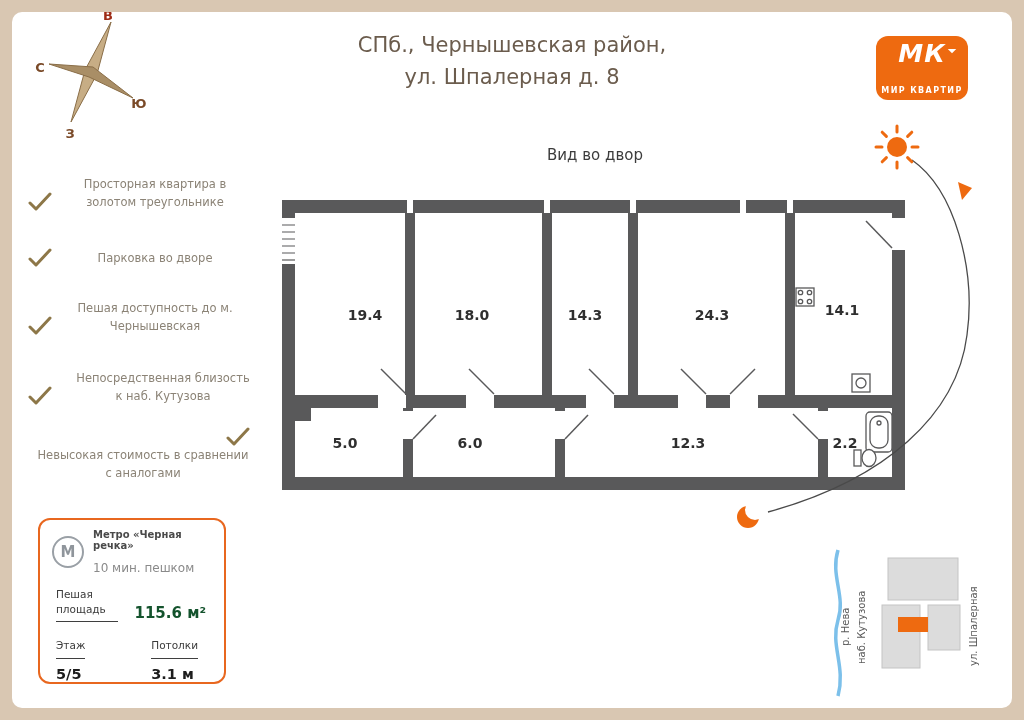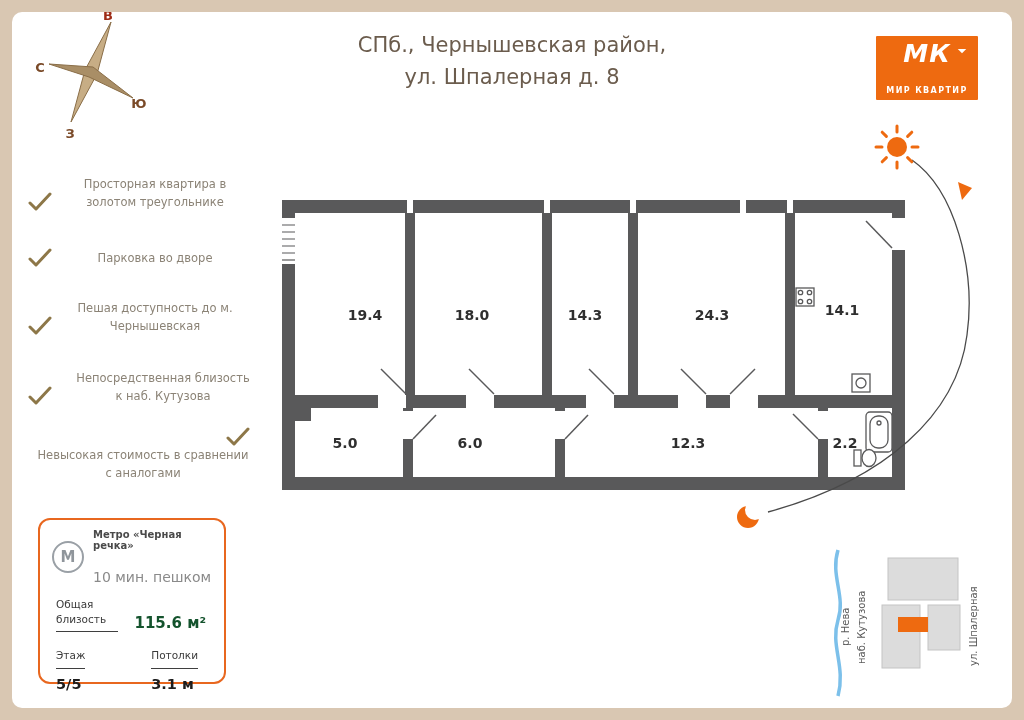--- a/index.html
+++ b/index.html
@@ -6,39 +6,39 @@
   body{width:1024px;height:720px;position:relative;background:#d9c7b2;overflow:hidden;
        font-family:"DejaVu Sans","Liberation Sans",sans-serif;}
   .canvas{position:absolute;inset:12px;background:#ffffff;border-radius:10px;overflow:hidden;}
   .layer{position:absolute;left:-12px;top:-12px;width:1024px;height:720px;}
 
   .title{position:absolute;top:30px;left:0;width:100%;text-align:center;
          font-size:21px;line-height:1.5;color:#6b5c4d;}
   .view-label{position:absolute;left:270px;top:146px;width:650px;text-align:center;
               font-size:15px;font-weight:500;color:#3c3c3c;}
 
-  .logo{position:absolute;left:876px;top:36px;width:102px;height:64px;background:#ee6a10;
-        border-radius:1px;display:flex;flex-direction:column;align-items:center;justify-content:center;color:#fff;}
+  .logo{position:absolute;left:876px;top:36px;width:92px;height:64px;background:#ee6a10;
+        border-radius:12px;display:flex;flex-direction:column;align-items:center;justify-content:center;color:#fff;}
   .logo-mark{font-size:25px;font-weight:800;font-style:italic;letter-spacing:1px;line-height:1;}
   .logo-name{font-size:8px;letter-spacing:1.4px;margin-top:20px;font-weight:600;}
   .logo-arrow{position:absolute;top:10px;right:13px;width:0;height:0;
               border-left:6px solid transparent;border-bottom:6px solid #fff;transform:rotate(45deg);}
 
   .features{position:absolute;left:28px;top:0;width:222px;}
   .feature{position:absolute;left:0;width:222px;display:flex;align-items:flex-end;}
   .feature .txt{flex:1;text-align:center;font-size:11.5px;line-height:1.55;color:#8b8376;padding-left:8px;}
   .f1{top:176px;} .f2{top:248px;} .f3{top:300px;} .f4{top:370px;gap:16px;} .f5{top:427px;flex-direction:column;}
 
   .card{position:absolute;left:38px;top:518px;width:188px;height:166px;border:2px solid #e8671f;
         border-radius:12px;background:#fff;box-sizing:border-box;padding:9px 12px 8px 12px;}
   .card-metro{display:flex;align-items:center;gap:9px;padding-bottom:8px;}
   .metro-icon{width:28px;height:28px;border:2px solid #9aa0a6;border-radius:50%;flex:none;
               display:flex;align-items:center;justify-content:center;font-weight:700;font-size:15px;color:#8f959b;}
   .metro-name{font-size:10px;font-weight:600;color:#4a4a4a;}
-  .metro-walk{font-size:14px;color:#8a8a8a;margin-top:18px;}
+  .metro-walk{font-size:12px;color:#8a8a8a;margin-top:10px;}
   .card-area{display:flex;align-items:flex-end;justify-content:space-between;padding:4px 6px 6px 4px;}
   .lbl{font-size:10.5px;color:#3a3a3a;line-height:1.45;border-bottom:1.5px solid #3f3f3f;padding-bottom:4px;}
   .lbl.area{width:62px;}
   .big{font-size:15px;font-weight:700;color:#14532d;}
   .card-bottom{display:flex;justify-content:space-between;padding:6px 14px 0 4px;}
   .card-col .lbl{width:auto;display:inline-block;}
   .big2{font-size:14.5px;font-weight:700;color:#1d1d1d;margin-top:7px;}
 
   .vlabel{position:absolute;transform:rotate(-90deg);transform-origin:0 0;font-size:10px;
           color:#5a5a5a;white-space:nowrap;}
@@ -64,20 +64,21 @@
     <div>СПб., Чернышевская район,</div>
     <div>ул. Шпалерная д. 8</div>
   </div>
 
   <div class="logo">
     <div class="logo-mark">МК</div>
     <div class="logo-arrow"></div>
     <div class="logo-name">МИР КВАРТИР</div>
   </div>
 
+  <div class="view-label">Вид во двор</div>
 
   <div class="features">
     <div class="feature f1">
       <svg width="24" height="20" viewBox="0 0 24 20">
             <path d="M2 11 L8 17 L22 2" stroke="#8d7748" stroke-width="3" fill="none" stroke-linecap="round" stroke-linejoin="round"></path>
           </svg>
       <div class="txt">Просторная квартира в золотом треугольнике</div>
     </div>
     <div class="feature f2">
       <svg width="24" height="20" viewBox="0 0 24 20">
@@ -214,21 +215,21 @@
 
   <div class="card">
     <div class="card-metro">
       <div class="metro-icon">М</div>
       <div>
         <div class="metro-name">Метро «Черная речка»</div>
         <div class="metro-walk">10 мин. пешком</div>
       </div>
     </div>
     <div class="card-area">
-      <div class="lbl area">Общая близость</div>
+      <div class="lbl area">Пешая площадь</div>
       <div class="big">115.6 м²</div>
     </div>
     <div class="card-bottom">
       <div class="card-col">
         <div class="lbl">Этаж</div>
         <div class="big2">5/5</div>
       </div>
       <div class="card-col">
         <div class="lbl">Потолки</div>
         <div class="big2">3.1 м</div>

